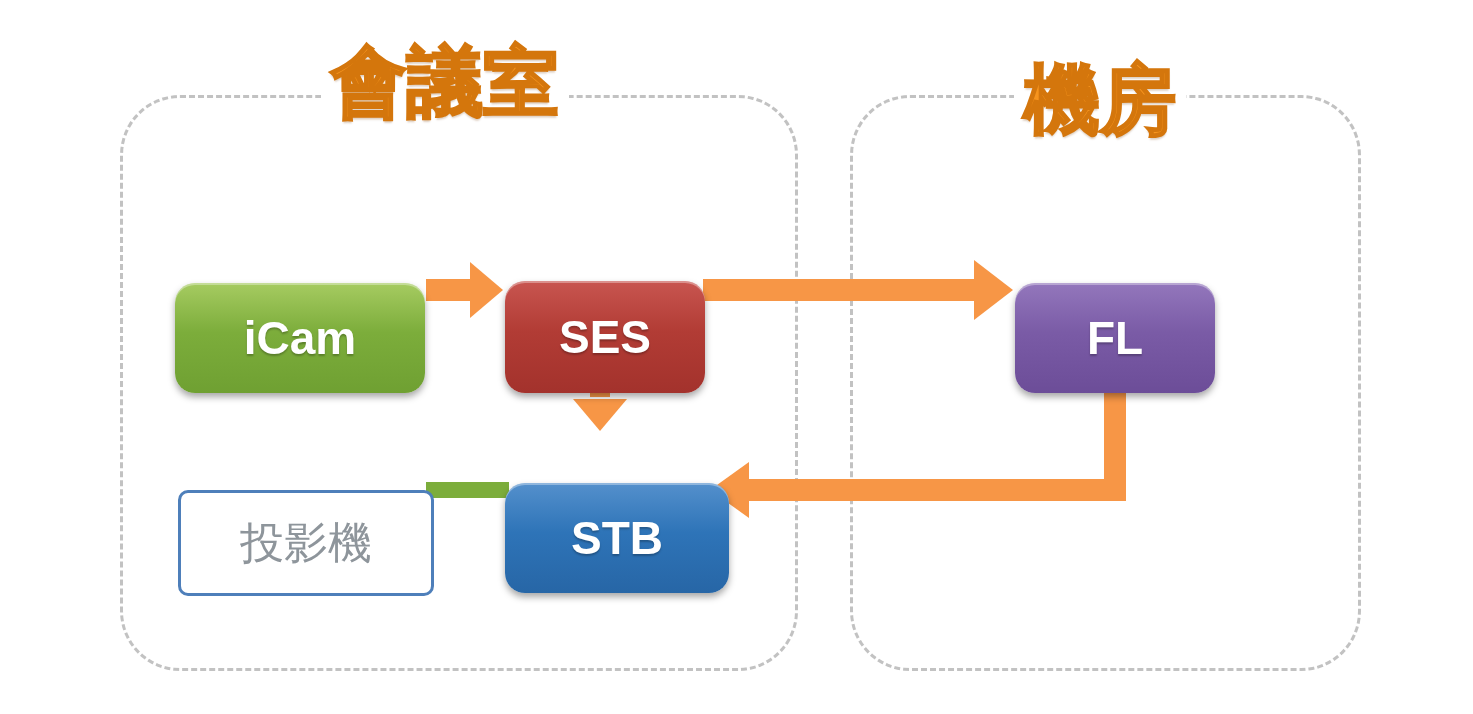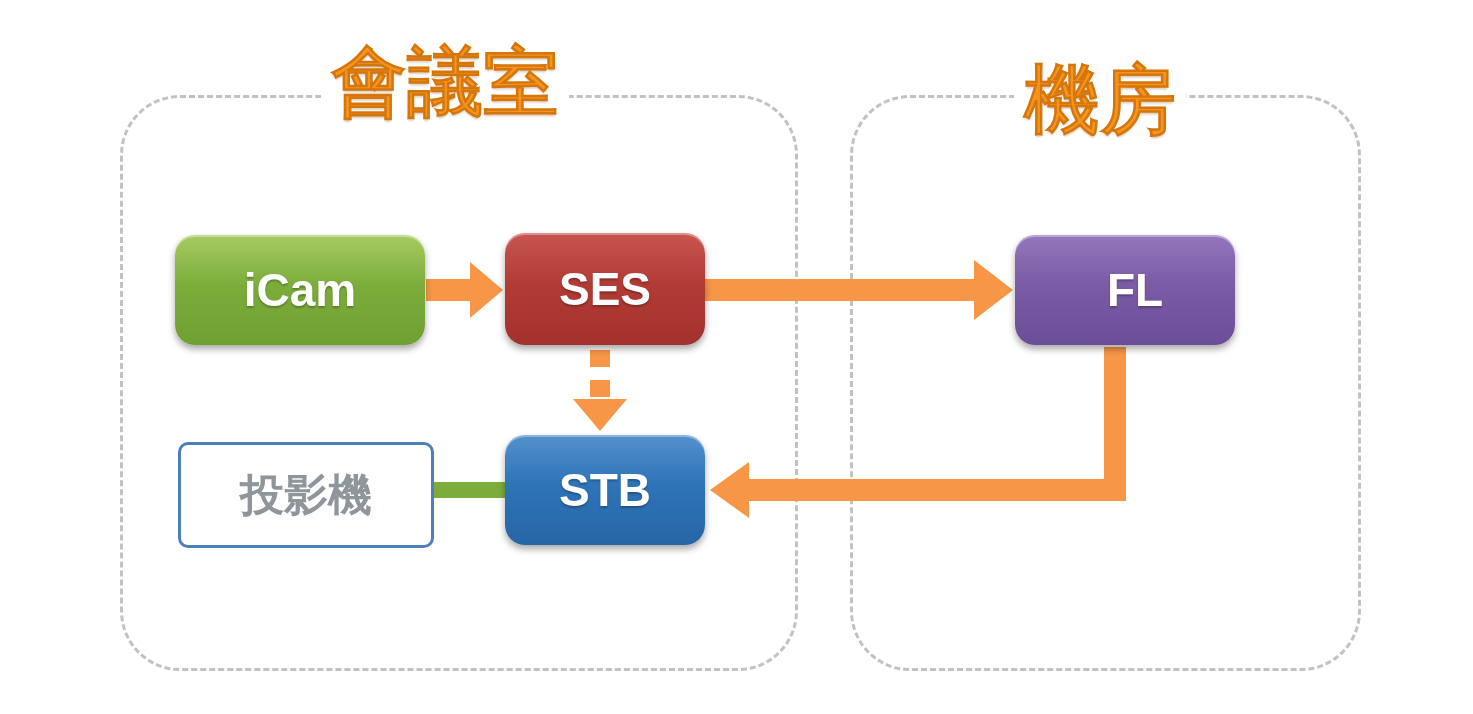--- a/index.html
+++ b/index.html
@@ -25,21 +25,21 @@
   }
   .region-meeting { left: 120px; top: 95px; width: 672px; height: 570px; }
   .region-server  { left: 850px; top: 95px; width: 505px; height: 570px; }
 
   
   .region-title {
     position: absolute;
     top: 38px;
     transform: translateX(-50%);
     font-size: 76px;
-    font-weight: normal;
+    font-weight: bold;
     line-height: 1.15;
     color: #f6941e;
     -webkit-text-stroke: 2.5px #d4760c;
     text-shadow: 0 3px 2px rgba(120, 60, 0, 0.25);
     background: #ffffff;
     padding: 0 10px;
     white-space: nowrap;
     z-index: 5;
   }
   .title-meeting { left: 445px; }
@@ -60,46 +60,46 @@
     border-radius: 20px;
     display: flex;
     align-items: center;
     justify-content: center;
     color: #ffffff;
     font-size: 46px;
     font-weight: bold;
     box-shadow: 0 4px 7px rgba(0,0,0,0.35), inset 0 2px 0 rgba(255,255,255,0.35);
     text-shadow: 0 2px 2px rgba(0,0,0,0.25);
     z-index: 3;
+    margin-top: 48px;
   }
   .node-icam {
     left: 175px; top: 235px; width: 250px; height: 110px;
     background: linear-gradient(180deg, #a6cb61 0%, #7cad3b 45%, #6fa032 100%);
   }
   .node-ses {
     left: 505px; top: 233px; width: 200px; height: 112px;
     background: linear-gradient(180deg, #c85550 0%, #b23c35 45%, #a3322c 100%);
     text-align: center;
   }
   .node-stb {
-    left: 505px; top: 435px; width: 200px; height: 110px;
+    left: 505px; top: 435px; width: 224px; height: 110px;
     background: linear-gradient(180deg, #5490cc 0%, #2e74b8 45%, #2766a6 100%);
   }
   .node-fl {
     left: 1015px; top: 235px; width: 200px; height: 110px;
     background: linear-gradient(180deg, #9377bc 0%, #7a5ba6 45%, #6c4d98 100%);
-    padding-left: 20px;
   }
   .node-projector {
     left: 178px; top: 442px; width: 250px; height: 100px;
     background: #ffffff;
     border: 3px solid #4e7fba;
     border-radius: 10px;
     color: #8e959b;
-    font-weight: bold;
+    font-weight: normal;
     font-size: 44px;
     box-shadow: none;
     text-shadow: none;
   }
 </style>
 </head>
 <body>
 
 <div class="canvas">
 

